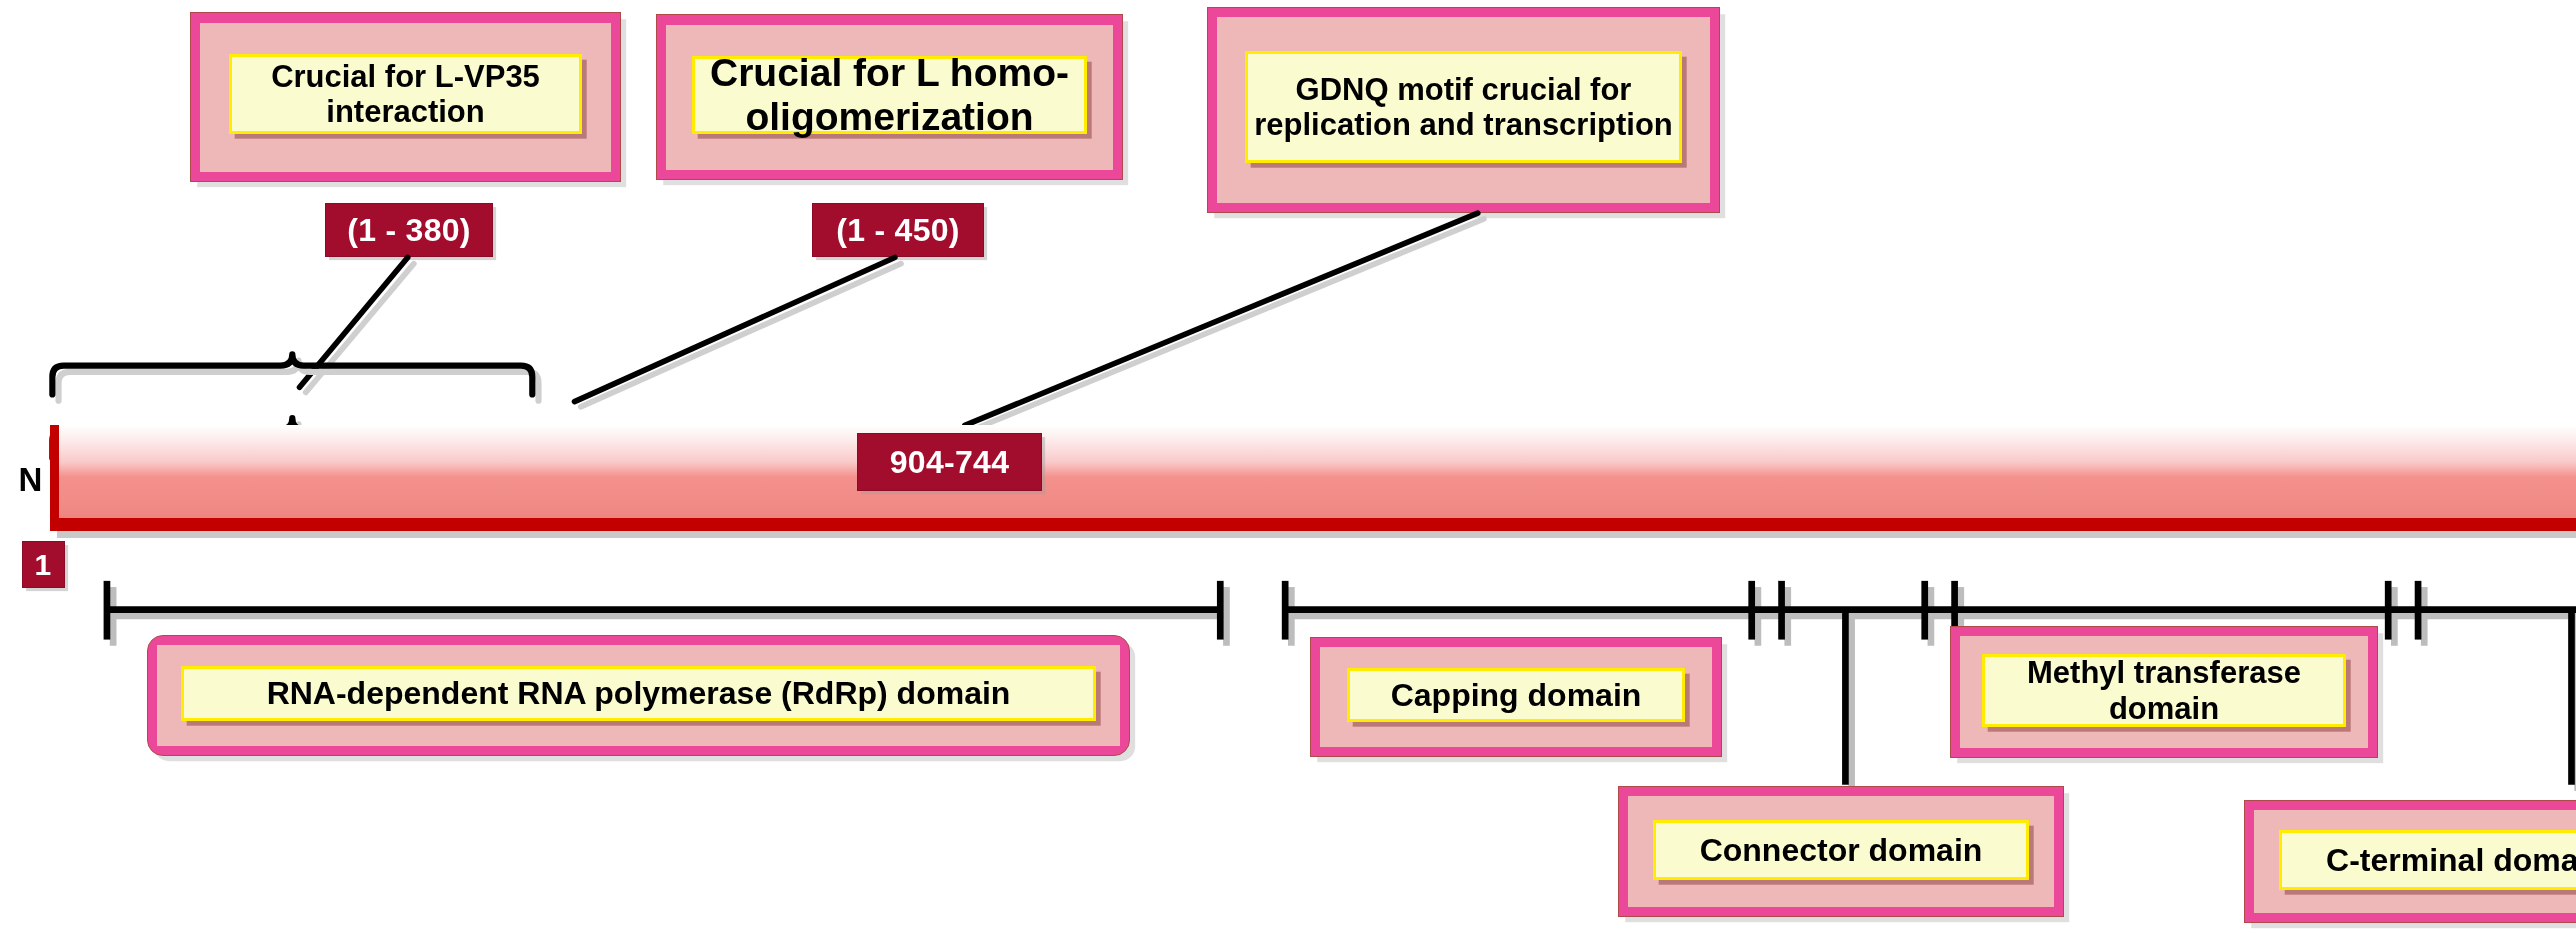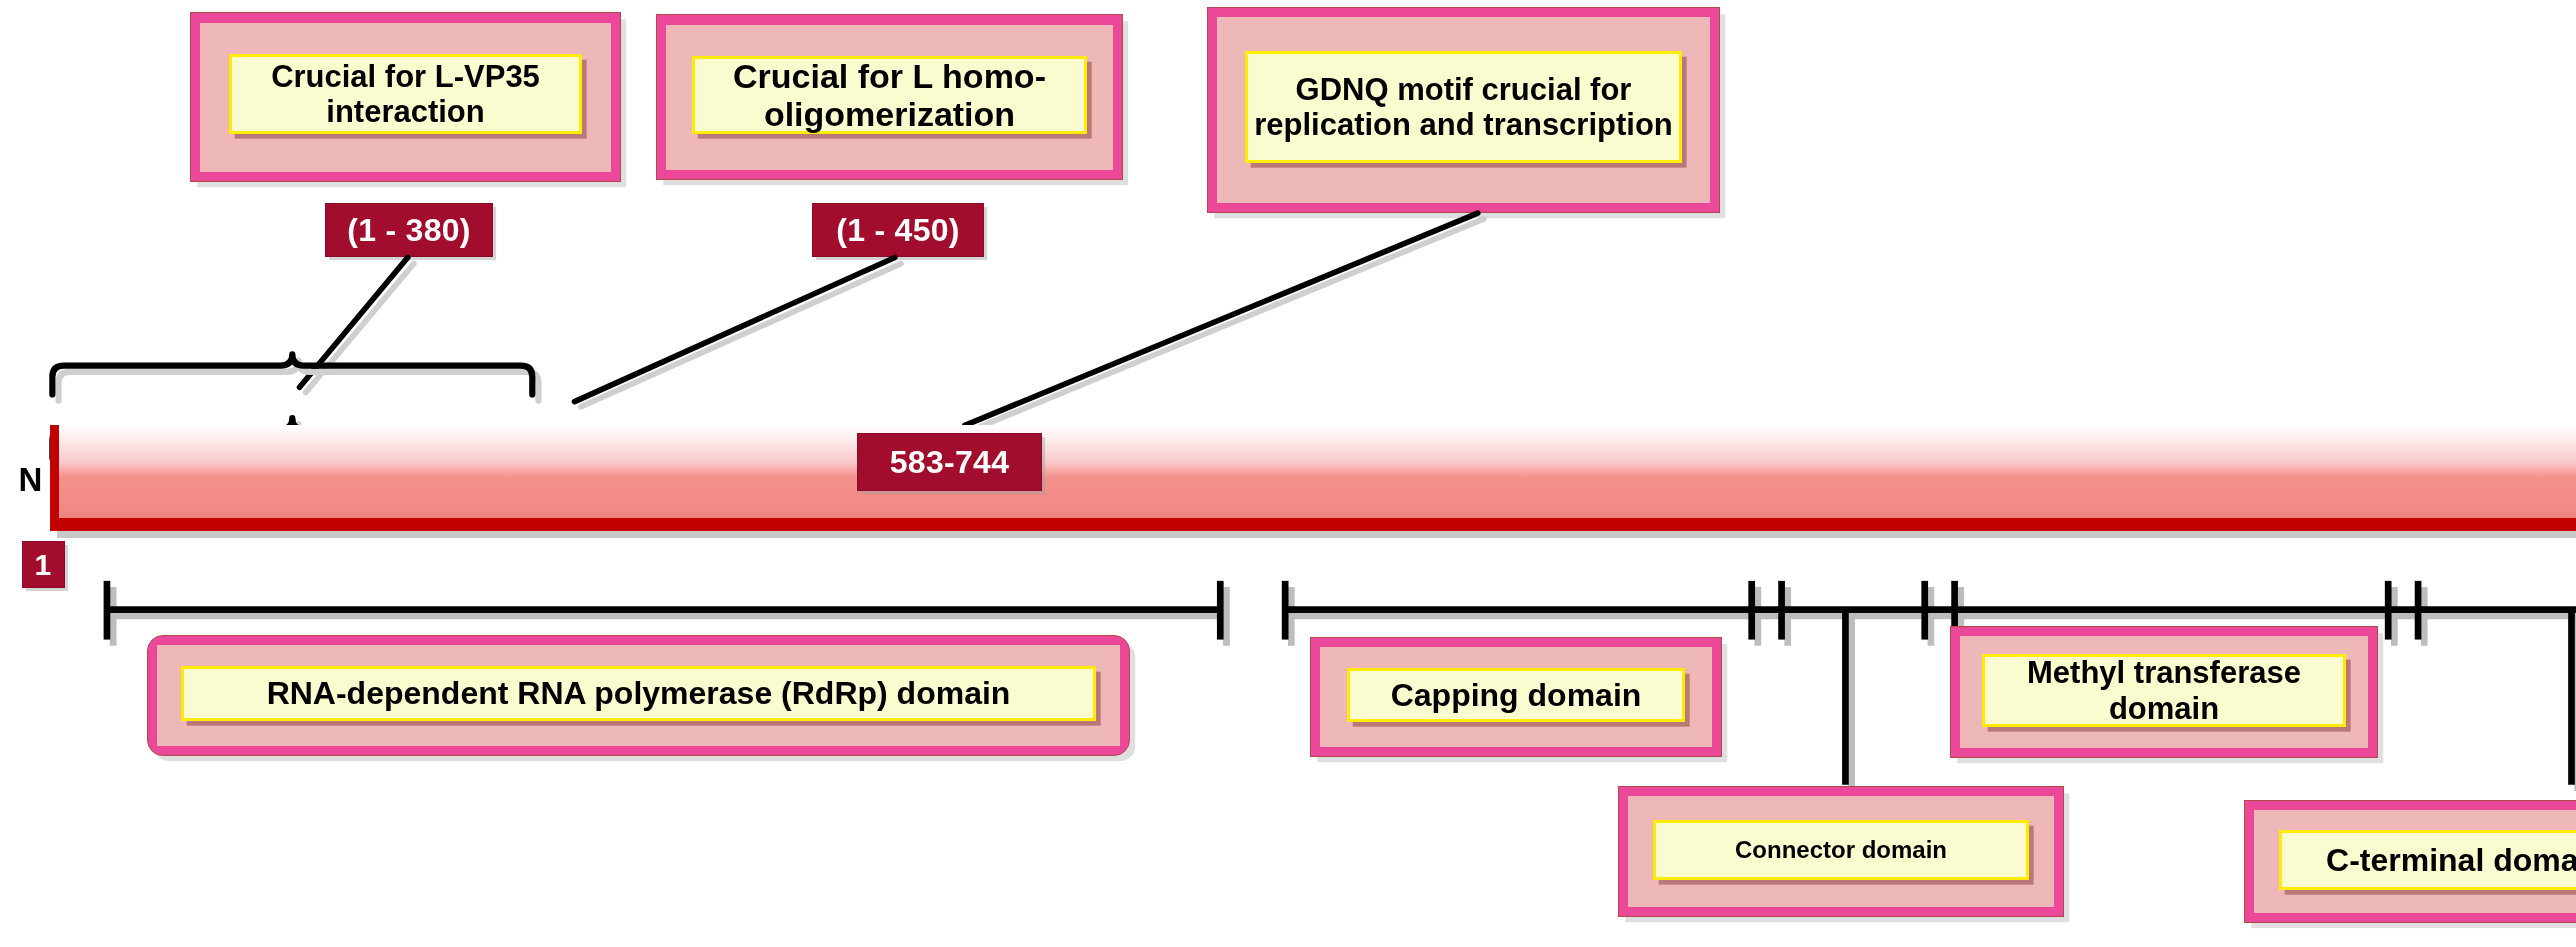--- a/index.html
+++ b/index.html
@@ -43,21 +43,21 @@
 
 <div id="stage">
 
   <div class="callout" style="left:190px;top:12.4px;width:431px;height:170px;">
     <div class="mid"></div>
     <div class="note" style="left:38px;top:41px;right:38px;bottom:47px;font-size:31px;">Crucial for L-VP35 interaction</div>
   </div>
 
   <div class="callout" style="left:656px;top:14.4px;width:467px;height:166px;">
     <div class="mid"></div>
-    <div class="note" style="left:35px;top:41px;right:35px;bottom:45px;font-size:34px;">Crucial for L homo-oligomerization</div>
+    <div class="note" style="left:35px;top:41px;right:35px;bottom:45px;font-size:39px;">Crucial for L homo-oligomerization</div>
   </div>
 
   <div class="callout" style="left:1207px;top:7.2px;width:513px;height:206px;">
     <div class="mid"></div>
     <div class="note" style="left:37px;top:43px;right:37px;bottom:49px;font-size:31px;">GDNQ motif crucial for replication and transcription</div>
   </div>
 
   <div class="badge" style="left:325px;top:203px;width:168px;height:54px;font-size:32px;">(1 - 380)</div>
 
   <div class="badge" style="left:812px;top:203px;width:172px;height:54px;font-size:32px;">(1 - 450)</div>
@@ -129,42 +129,42 @@
       <line x1="3582" y1="1184" x2="3582" y2="1524"></line>
       <line x1="4992" y1="1184" x2="4992" y2="1524"></line>
     </g>
   </svg>
 
   <div id="bar-shadow"></div>
   <div id="bar"></div>
 
   <span class="term" style="left:18.5px;top:461px;font-size:33px;">N</span>
 
-  <div class="badge" style="left:857px;top:433px;width:185px;height:58px;font-size:32px;">583-744</div>
+  <div class="badge" style="left:857px;top:433px;width:185px;height:58px;font-size:32px;">904-744</div>
 
   <div class="badge" style="left:21.6px;top:541px;width:43px;height:47px;font-size:30px;">1</div>
 
   <div class="callout" style="left:147px;top:635px;width:983px;height:121px;border-radius:16px;">
     <div class="mid"></div>
     <div class="note" style="left:33px;top:30px;right:33px;bottom:34px;font-size:32px;">RNA-dependent RNA polymerase (RdRp) domain</div>
   </div>
 
   <div class="callout" style="left:1310px;top:637px;width:412px;height:120px;">
     <div class="mid"></div>
     <div class="note" style="left:36px;top:30px;right:36px;bottom:34px;font-size:32px;">Capping domain</div>
   </div>
 
   <div class="callout" style="left:1950px;top:626px;width:428px;height:132px;">
     <div class="mid"></div>
     <div class="note" style="left:31px;top:27px;right:31px;bottom:30px;font-size:31px;">Methyl transferase domain</div>
   </div>
 
   <div class="callout" style="left:1618px;top:786px;width:446px;height:131px;">
     <div class="mid"></div>
-    <div class="note" style="left:34px;top:33px;right:34px;bottom:36px;font-size:24px;">Connector domain</div>
+    <div class="note" style="left:34px;top:33px;right:34px;bottom:36px;font-size:32px;">Connector domain</div>
   </div>
 
   <div class="callout" style="left:2244px;top:800px;width:445px;height:123px;">
     <div class="mid"></div>
     <div class="note" style="left:34px;top:29px;right:34px;bottom:32px;font-size:32px;">C-terminal domain</div>
   </div>
 
 </div>
 
 

